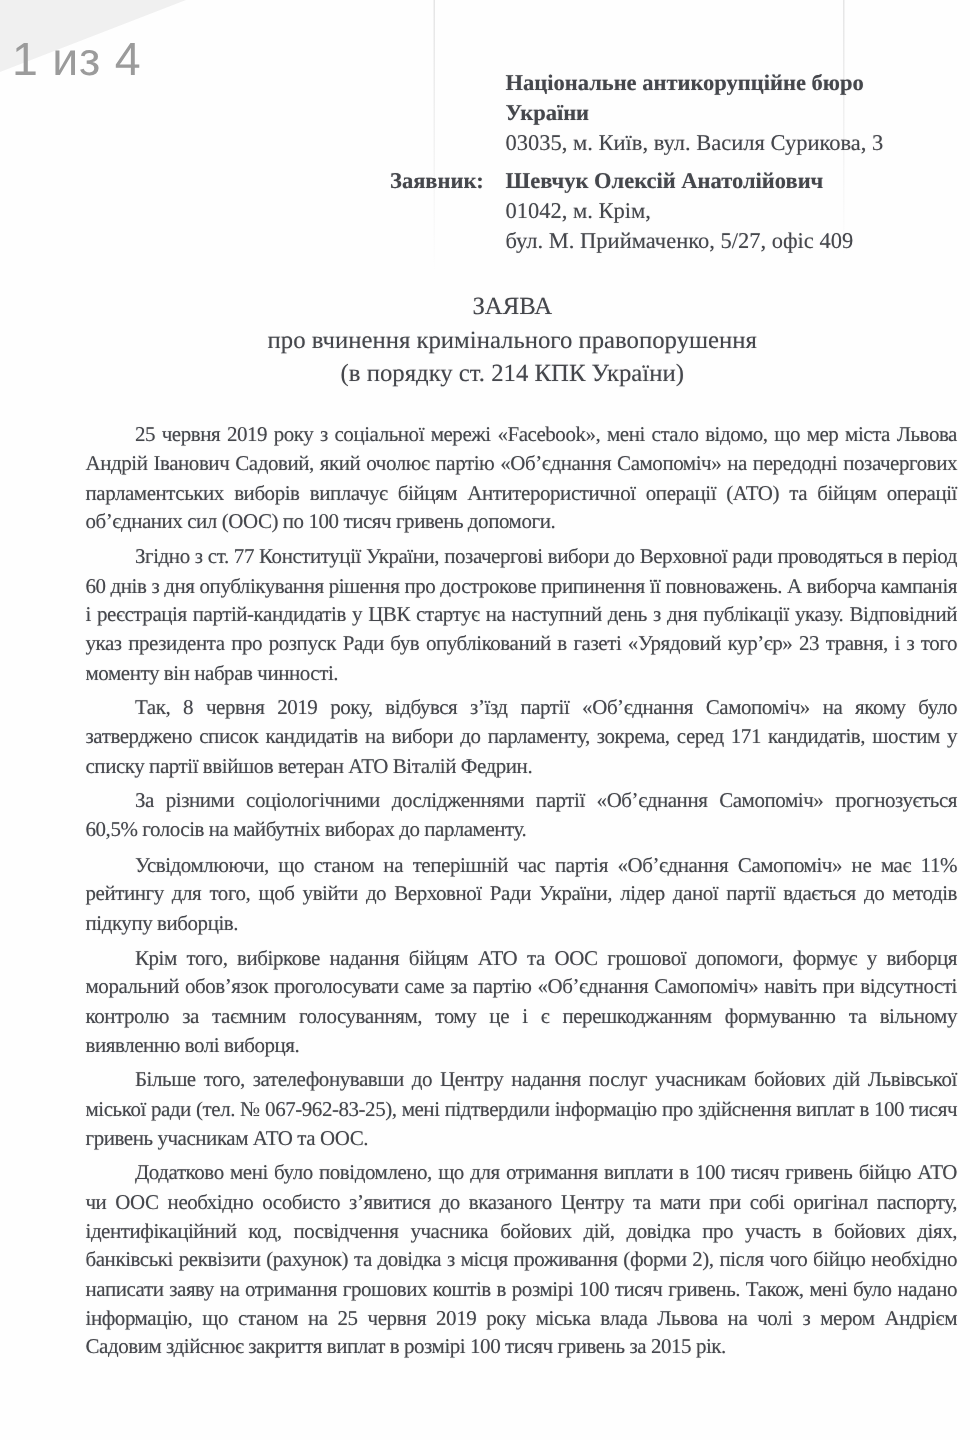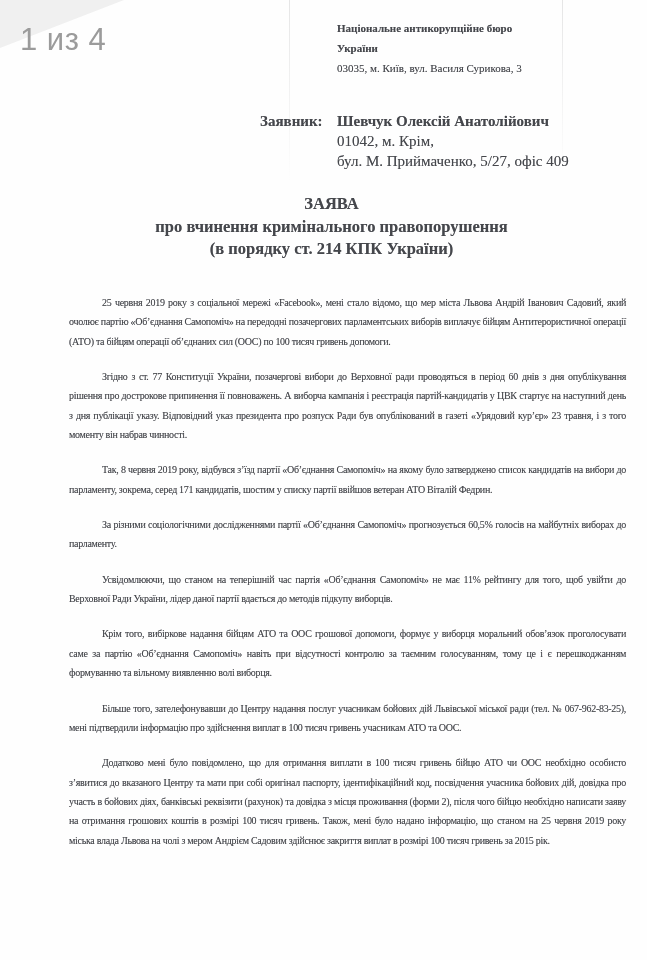--- a/index.html
+++ b/index.html
@@ -33,57 +33,56 @@
   .crease-b { left: 562px; height: 172px; }
 
   
   .page-indicator {
     position: absolute; left: 8px; top: 24px;
     font-family: "Liberation Sans", sans-serif;
     font-size: 31px; line-height: 1;
     letter-spacing: 0.5px;
     color: #9b9b9b;
     text-shadow: none;
-    margin-left: 12px;
   }
 
   
   .recipient {
-    position: absolute; left: 337px; top: 18px;
+    position: absolute; left: 337px; top: 46px;
     width: 295px;
-    font-size: 11px; line-height: 20px;
+    font-size: 15px; line-height: 20px;
   }
 
   
   .applicant {
     position: absolute; left: 260px; top: 111px;
     display: flex;
     font-size: 15px; line-height: 20px;
   }
   .applicant .label { width: 77px; flex: 0 0 77px; }
 
   
   .doc-title {
-    position: absolute; left: 37px; top: 193px;
+    position: absolute; left: 47px; top: 193px;
     width: 589px;
     text-align: center;
-    font-weight: bold;
+    font-weight: normal;
     font-size: 16.5px; line-height: 22.5px;
   }
 
   
   .doc-body {
     position: absolute; left: 53px; top: 277px;
     width: 589px;
   }
   .doc-body p {
-    margin: 16px;
+    margin: 4px;
     text-align: justify;
     text-indent: 33px;
-    font-size: 10px;
+    font-size: 14px;
     line-height: 19.35px;
     letter-spacing: -0.3px;
   }
 </style>
 </head>
 <body>
 
 <div class="page">
 
   <div class="corner-artifact"></div>

